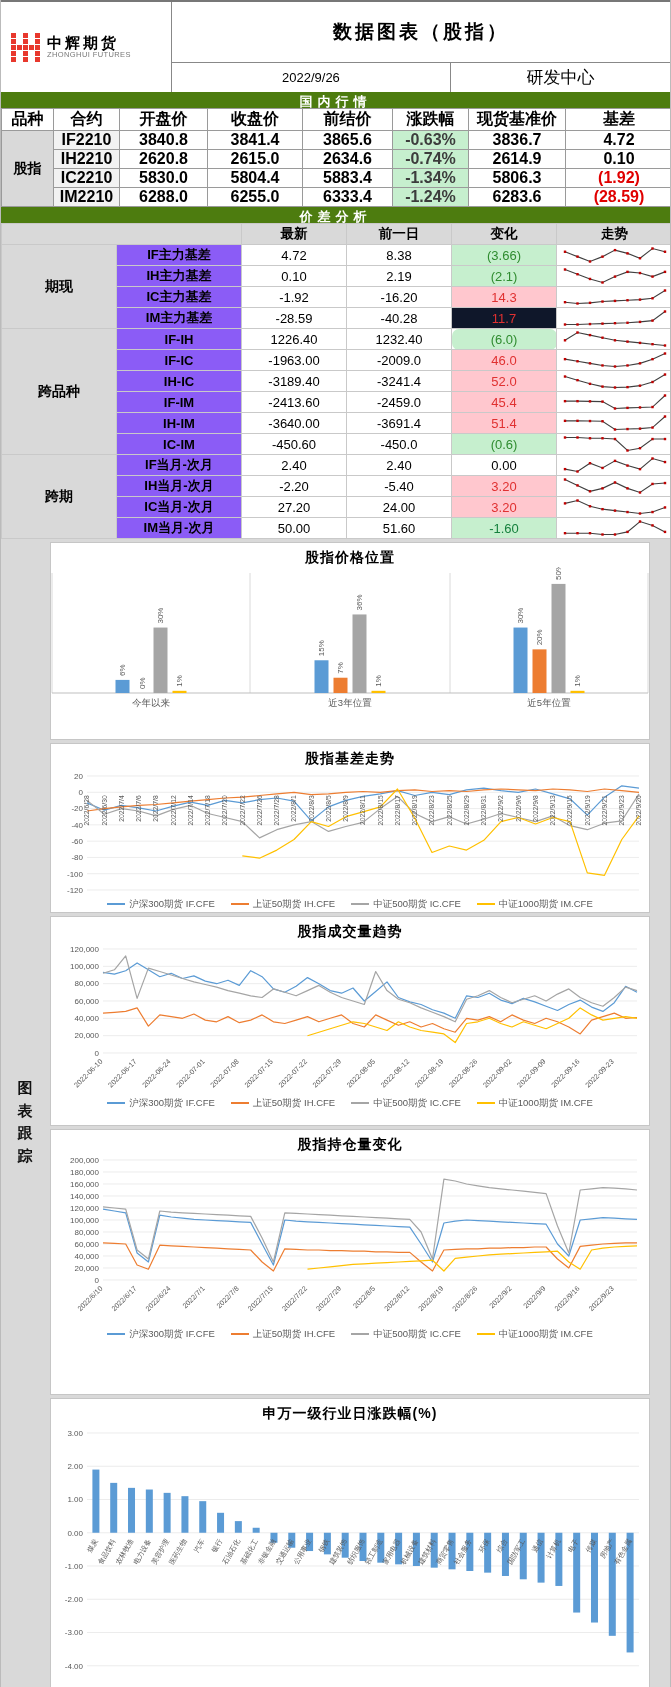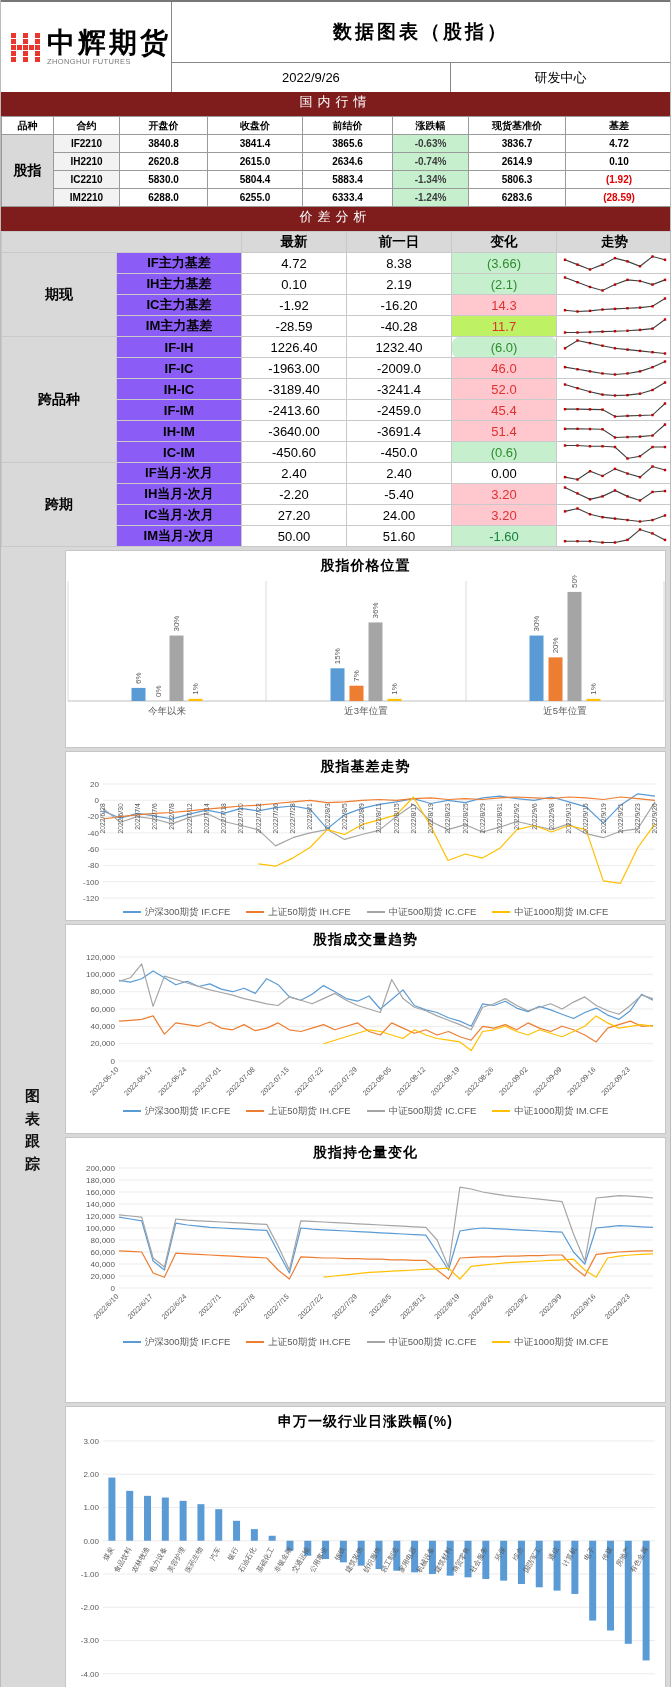--- a/index.html
+++ b/index.html
@@ -5,49 +5,49 @@
   *{box-sizing:border-box;margin:0;padding:0}
   html,body{background:#fff}
   body{width:671px;font-family:"Liberation Sans","DejaVu Sans",sans-serif;color:#000}
   .page{width:671px;height:1687px;overflow:hidden;background:#fff;border-left:1px solid #bbb;border-right:1px solid #bbb}
   
   .hdr{height:92px;display:flex;border-top:2px solid #777}
   .hdr-left{width:170px;display:flex;align-items:center;padding-left:10px;gap:7px}
   .logo-grid{display:grid;grid-template-columns:repeat(5,5px);grid-auto-rows:5px;gap:1px}
   .logo-grid i{display:block}
   .logo-grid i.on{background:#e8382d}
-  .logo-cn{font-size:28px;font-weight:700;letter-spacing:3px;line-height:1.05}
+  .logo-cn{font-size:15px;font-weight:700;letter-spacing:3px;line-height:1.05}
   .logo-en{font-size:7.5px;color:#787878;letter-spacing:.4px}
   .hdr-right{flex:1;border-left:1px solid #888;display:flex;flex-direction:column}
   .hdr-title-row{flex:1;display:flex;align-items:center;justify-content:center;border-bottom:1px solid #888;font-size:19px;font-weight:700;letter-spacing:3px}
   .hdr-meta{height:29px;display:flex}
   .hdr-date{width:56%;border-right:1px solid #888;display:flex;align-items:center;justify-content:center;font-size:13px}
-  .hdr-dept{flex:1;display:flex;align-items:center;justify-content:center;font-size:13px}
+  .hdr-dept{flex:1;display:flex;align-items:center;justify-content:center;font-size:17px}
   
-  .banner{height:24px;background:#7f1d1d;color:#fff;font-weight:400;font-size:13px;text-align:center;line-height:20px;letter-spacing:5px}
+  .banner{height:16px;background:#4d7c0f;color:#fff;font-weight:700;font-size:13px;text-align:center;line-height:20px;letter-spacing:5px}
   
   table{border-collapse:collapse;width:671px;table-layout:fixed}
-  .mkt td,.mkt th{border:1px solid #9a9a9a;height:18px;font-size:10px;text-align:center;overflow:hidden;white-space:nowrap}
+  .mkt td,.mkt th{border:1px solid #9a9a9a;height:18px;font-size:16px;text-align:center;overflow:hidden;white-space:nowrap}
   .mkt th{font-weight:700;background:#fff}
   .mkt td{font-weight:700}
   .mkt .grp{background:#D9D9D9;font-size:14px}
   .mkt .con{background:#F2F2F2}
   .mkt .pct{background:#C6EFCE;color:#3c3c3c}
   .mkt .neg{color:#e00000}
   .spr td,.spr th{border:1px solid #c9c9c9;height:21px;font-size:13px;text-align:center;overflow:hidden;white-space:nowrap}
   .spr th{background:#D9D9D9;font-weight:700;font-size:13.5px}
   .spr .grp{background:#D9D9D9;font-weight:700;font-size:14px}
   .spr .grp-h{background:#D9D9D9;border-right:1px solid #c9c9c9}
   .spr .name{background:#8b5cf6;font-weight:700}
   .spr .spark{padding:0}
   
   .charts-wrap{display:flex;background:#D9D9D9;height:1148px}
   .side{width:62px;display:flex;align-items:center;justify-content:center}
   .side span{writing-mode:vertical-rl;font-size:15px;font-weight:700;letter-spacing:22px;color:#111}
-  .charts{flex:1;padding:3px 4px 0 2px}
+  .charts{flex:1;padding:3px 20px 0 2px}
   .chart-box{background:#fff;border:1px solid #c6c6c6;margin-bottom:3px;overflow:hidden}
   .chart-title{text-align:center;font-weight:700;font-size:14px;padding-top:6px;height:24px;letter-spacing:1px}
   .legend{display:flex;justify-content:center;align-items:center;gap:16px;height:16px;font-size:9.5px;color:#595959}
   .legend-item{display:flex;align-items:center;gap:4px}
   .legend-sq{width:8px;height:8px;display:inline-block}
   .legend-line{width:18px;height:2px;display:inline-block}
   svg{display:block;margin:0 auto}
   text{font-family:"Liberation Sans","DejaVu Sans",sans-serif}
 </style>
 </head>
@@ -243,21 +243,21 @@
               <rect x="78.8" y="10.4" width="2.4" height="2.4" fill="#C00000"></rect>
               <rect x="91.3" y="9.100000000000001" width="2.4" height="2.4" fill="#C00000"></rect>
               <rect x="103.8" y="1.3" width="2.4" height="2.4" fill="#C00000"></rect>
             </svg>
           </td>
         </tr>
         <tr>
           <td class="name">IM主力基差</td>
           <td>-28.59</td>
           <td>-40.28</td>
-          <td style="background: #bef264; color: rgb(224, 49, 49);">11.7</td>
+          <td style="background: #0f172a; color: rgb(224, 49, 49);">11.7</td>
           <td class="spark">
             <svg width="110" height="19">
               <polyline points="5,15.5 17.5,15.5 30,15.066666666666666 42.5,14.633333333333333 55,14.200000000000001 67.5,13.766666666666667 80,12.9 92.5,11.6 105,2.5" fill="none" stroke="#404040" stroke-width="1.1"></polyline>
               <rect x="3.8" y="14.3" width="2.4" height="2.4" fill="#C00000"></rect>
               <rect x="16.3" y="14.3" width="2.4" height="2.4" fill="#C00000"></rect>
               <rect x="28.8" y="13.866666666666667" width="2.4" height="2.4" fill="#C00000"></rect>
               <rect x="41.3" y="13.433333333333334" width="2.4" height="2.4" fill="#C00000"></rect>
               <rect x="53.8" y="13.000000000000002" width="2.4" height="2.4" fill="#C00000"></rect>
               <rect x="66.3" y="12.566666666666668" width="2.4" height="2.4" fill="#C00000"></rect>
               <rect x="78.8" y="11.700000000000001" width="2.4" height="2.4" fill="#C00000"></rect>

